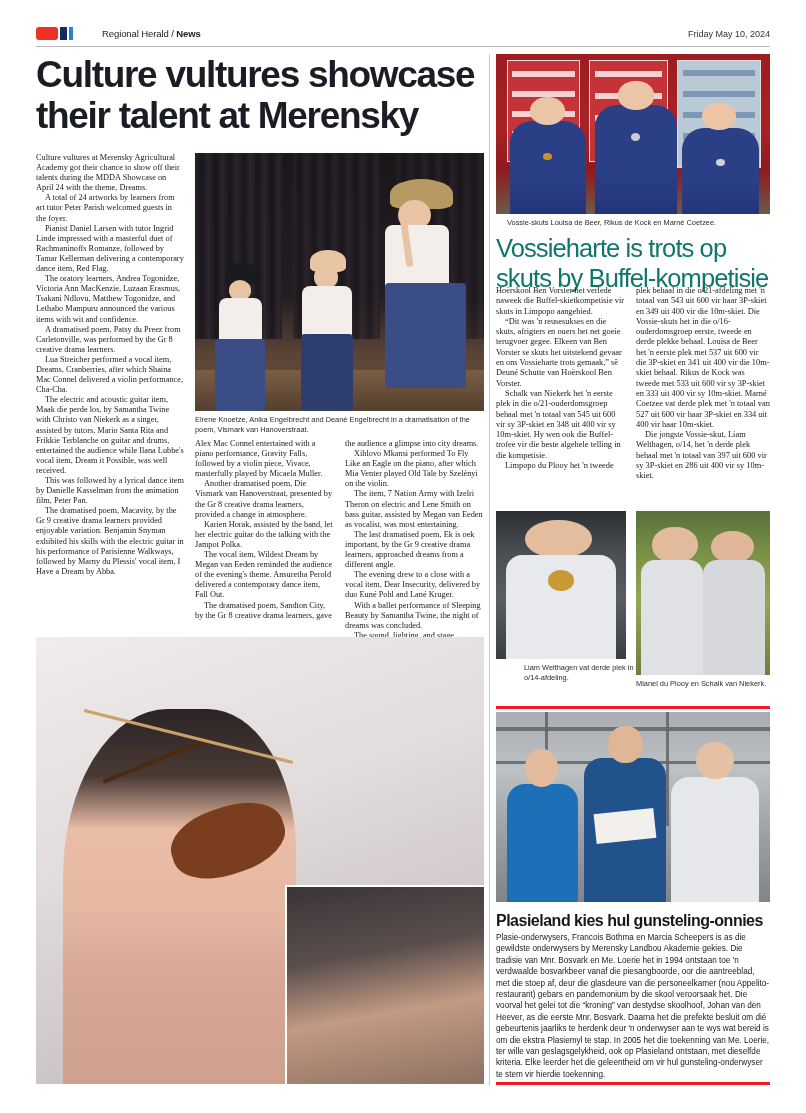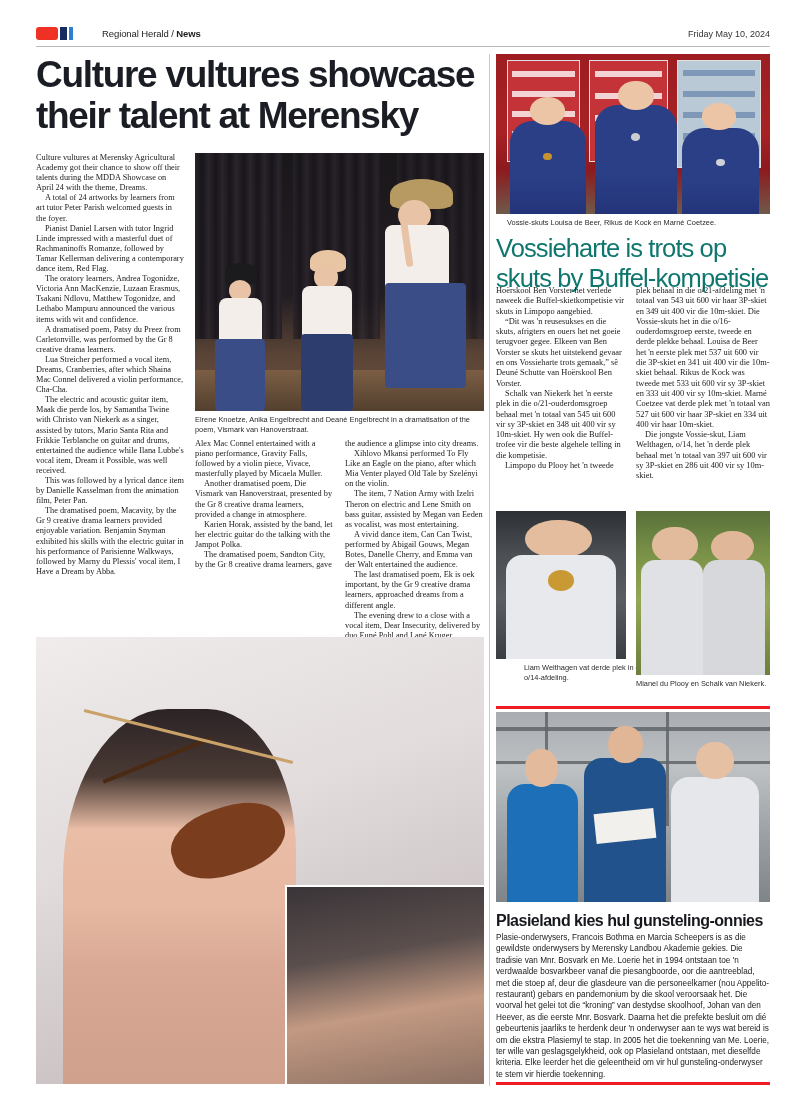--- a/index.html
+++ b/index.html
@@ -373,28 +373,28 @@
         <div style="position:absolute;left:26%;top:16%;width:6%;height:22%;background:#e8c3a6;border-radius:3px;transform:rotate(-8deg);"></div>
       </div>
     </div>
 
     <div id="cap-drama" class="caption">Elrene Knoetze, Anika Engelbrecht and Deané Engelbrecht in a dramatisation of the poem, Vismark van Hanoverstraat.</div>
 
     <div id="col2" class="body-col">
       <p class="lead">Alex Mac Connel entertained with a piano performance, Gravity Falls, followed by a violin piece, Vivace, masterfully played by Micaela Muller.</p>
       <p>Another dramatised poem, Die Vismark van Hanoverstraat, presented by the Gr 8 creative drama learners, provided a change in atmosphere.</p>
       <p>Karien Horak, assisted by the band, let her electric guitar do the talking with the Jampot Polka.</p>
+      <p>The vocal item, Wildest Dream by Megan van Eeden reminded the audience of the evening's theme. Ansuretha Perold delivered a contemporary dance item, Fall Out.</p>
       <p>The dramatised poem, Sandton City, by the Gr 8 creative drama learners, gave</p>
     </div>
 
     <div id="col3" class="body-col">
       <p class="lead">the audience a glimpse into city dreams.</p>
       <p>Xihlovo Mkansi performed To Fly Like an Eagle on the piano, after which Mia Venter played Old Tale by Szelényi on the violin.</p>
       <p>The item, 7 Nation Army with Izelri Theron on electric and Lene Smith on bass guitar, assisted by Megan van Eeden as vocalist, was most entertaining.</p>
-      <p>A vivid dance item, Can Can Twist, performed by Abigail Gouws, Megan Botes, Danelle Cherry, and Emma van der Walt entertained the audience.</p>
       <p>The last dramatised poem, Ek is oek important, by the Gr 9 creative drama learners, approached dreams from a different angle.</p>
       <p>The evening drew to a close with a vocal item, Dear Insecurity, delivered by duo Euné Pohl and Lané Kruger.</p>
       <p>With a ballet performance of Sleeping Beauty by Samantha Twine, the night of dreams was concluded.</p>
       <p>The sound, lighting, and stage managing were handled by Andrea van Vuuren, Ruhan Janse van Rensburg, Yoré Aucamp, Hanrew Bekker, Kobus van Heerden, and Mikayla Robberts.</p>
     </div>
 
     <div id="photo-violin" class="photo">
       <div class="ph-violin-bg"></div>
       <div class="violin-girl"></div>
       <div class="violin-neck"></div>

